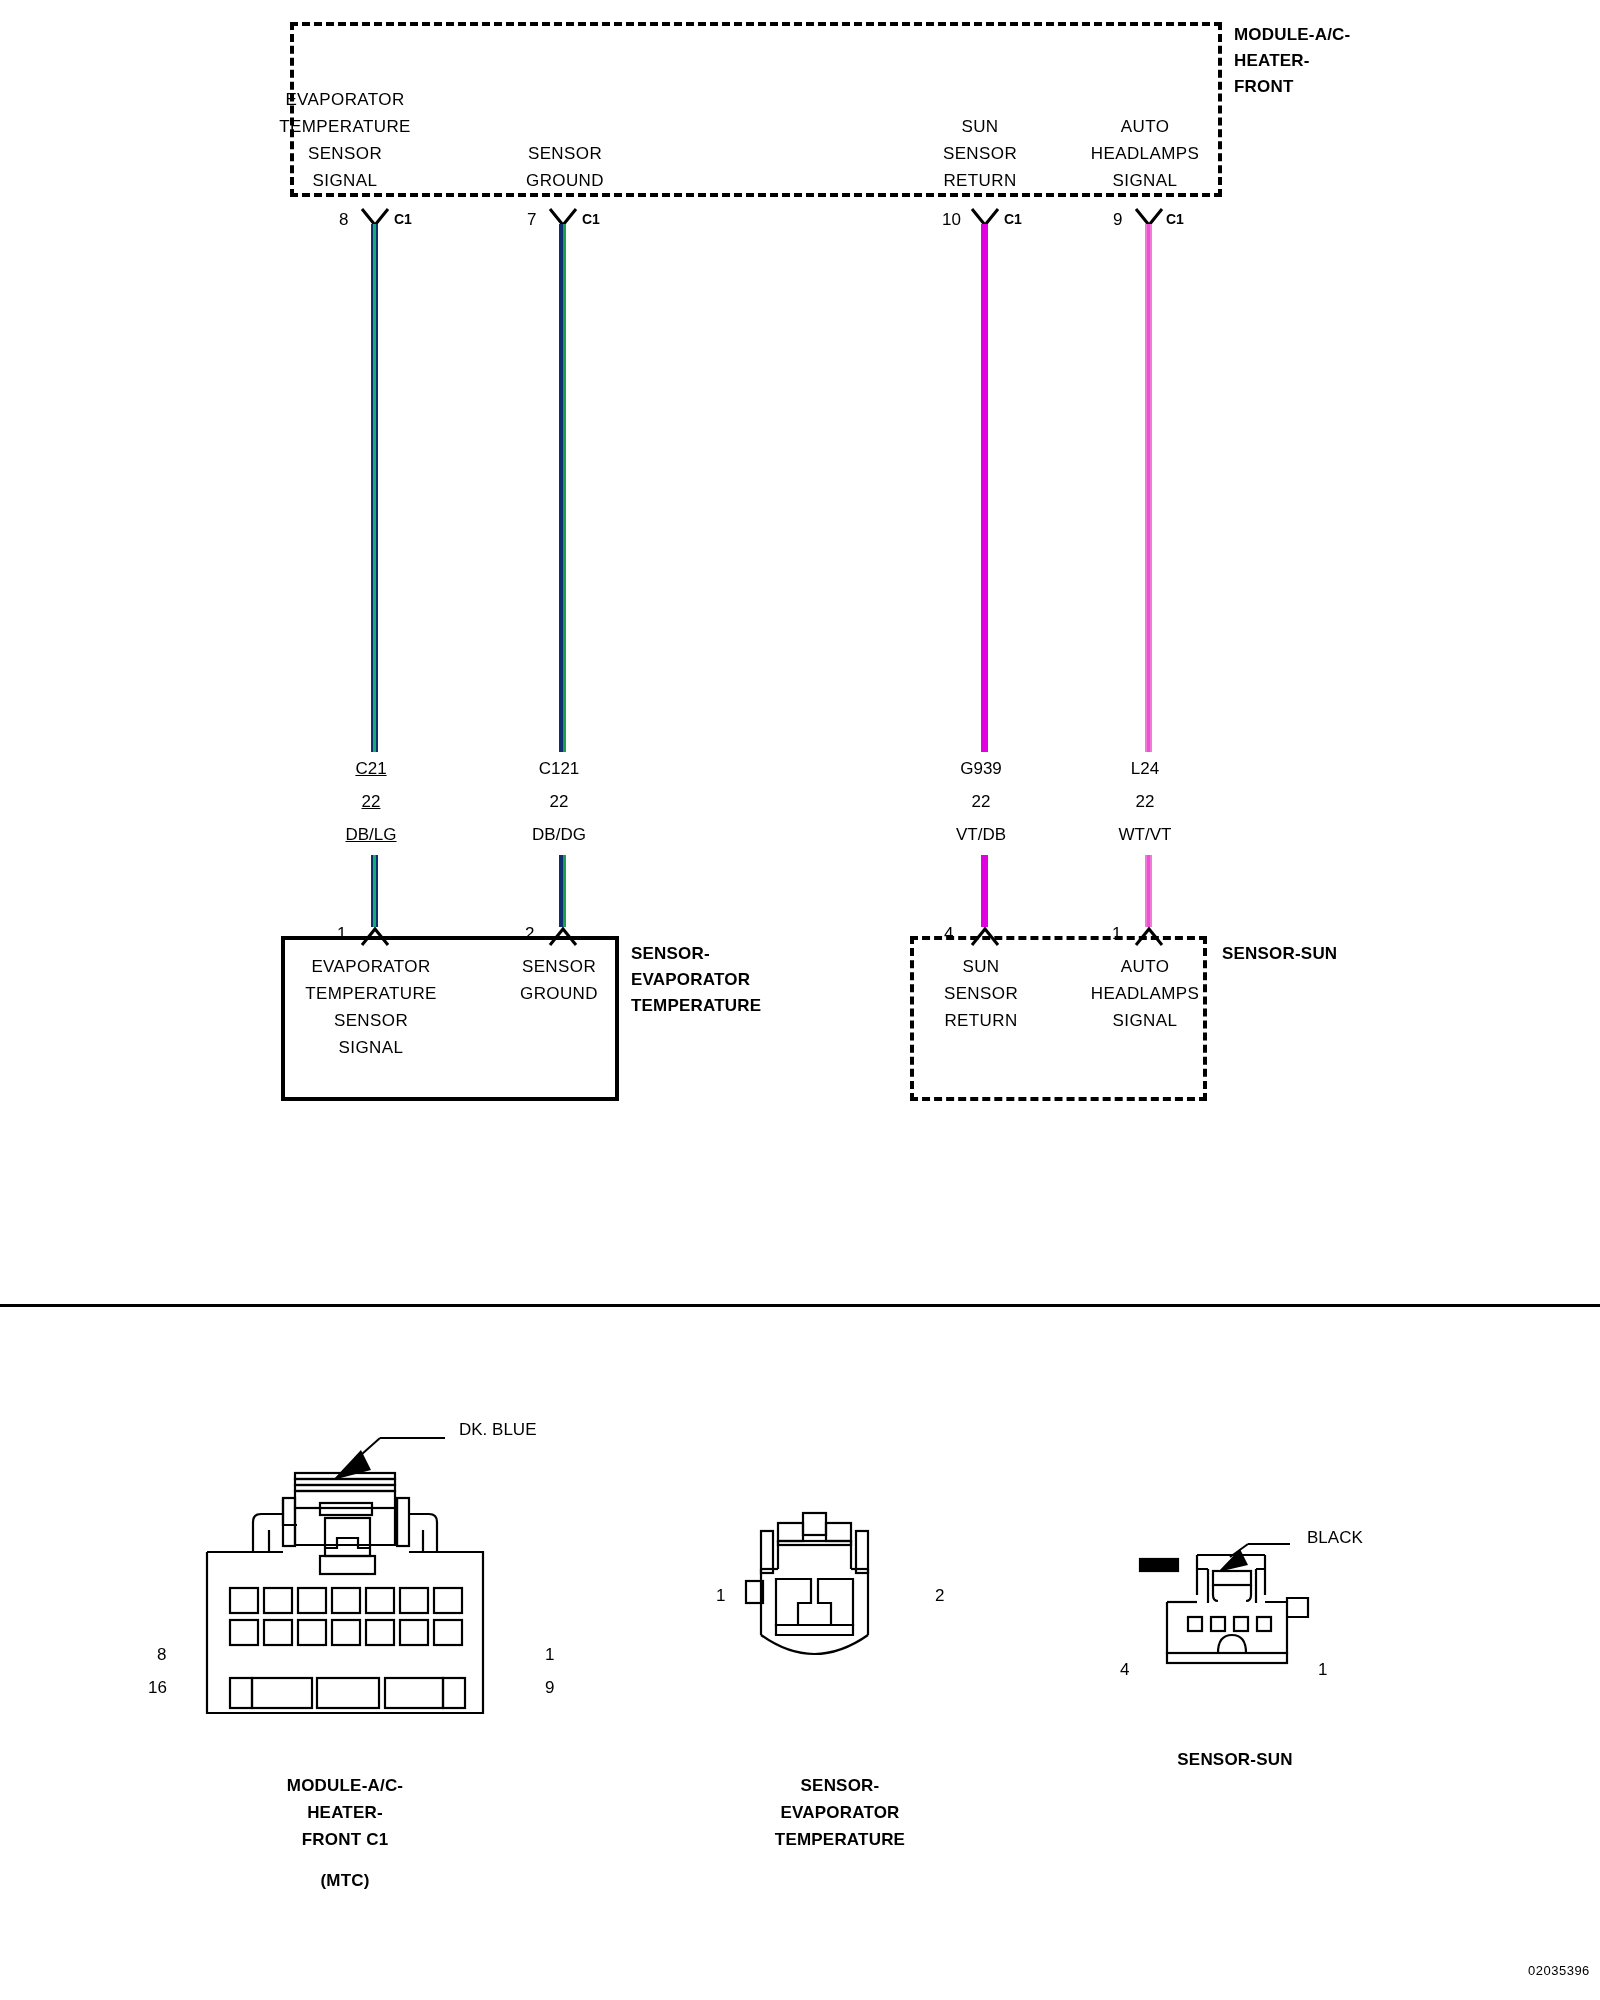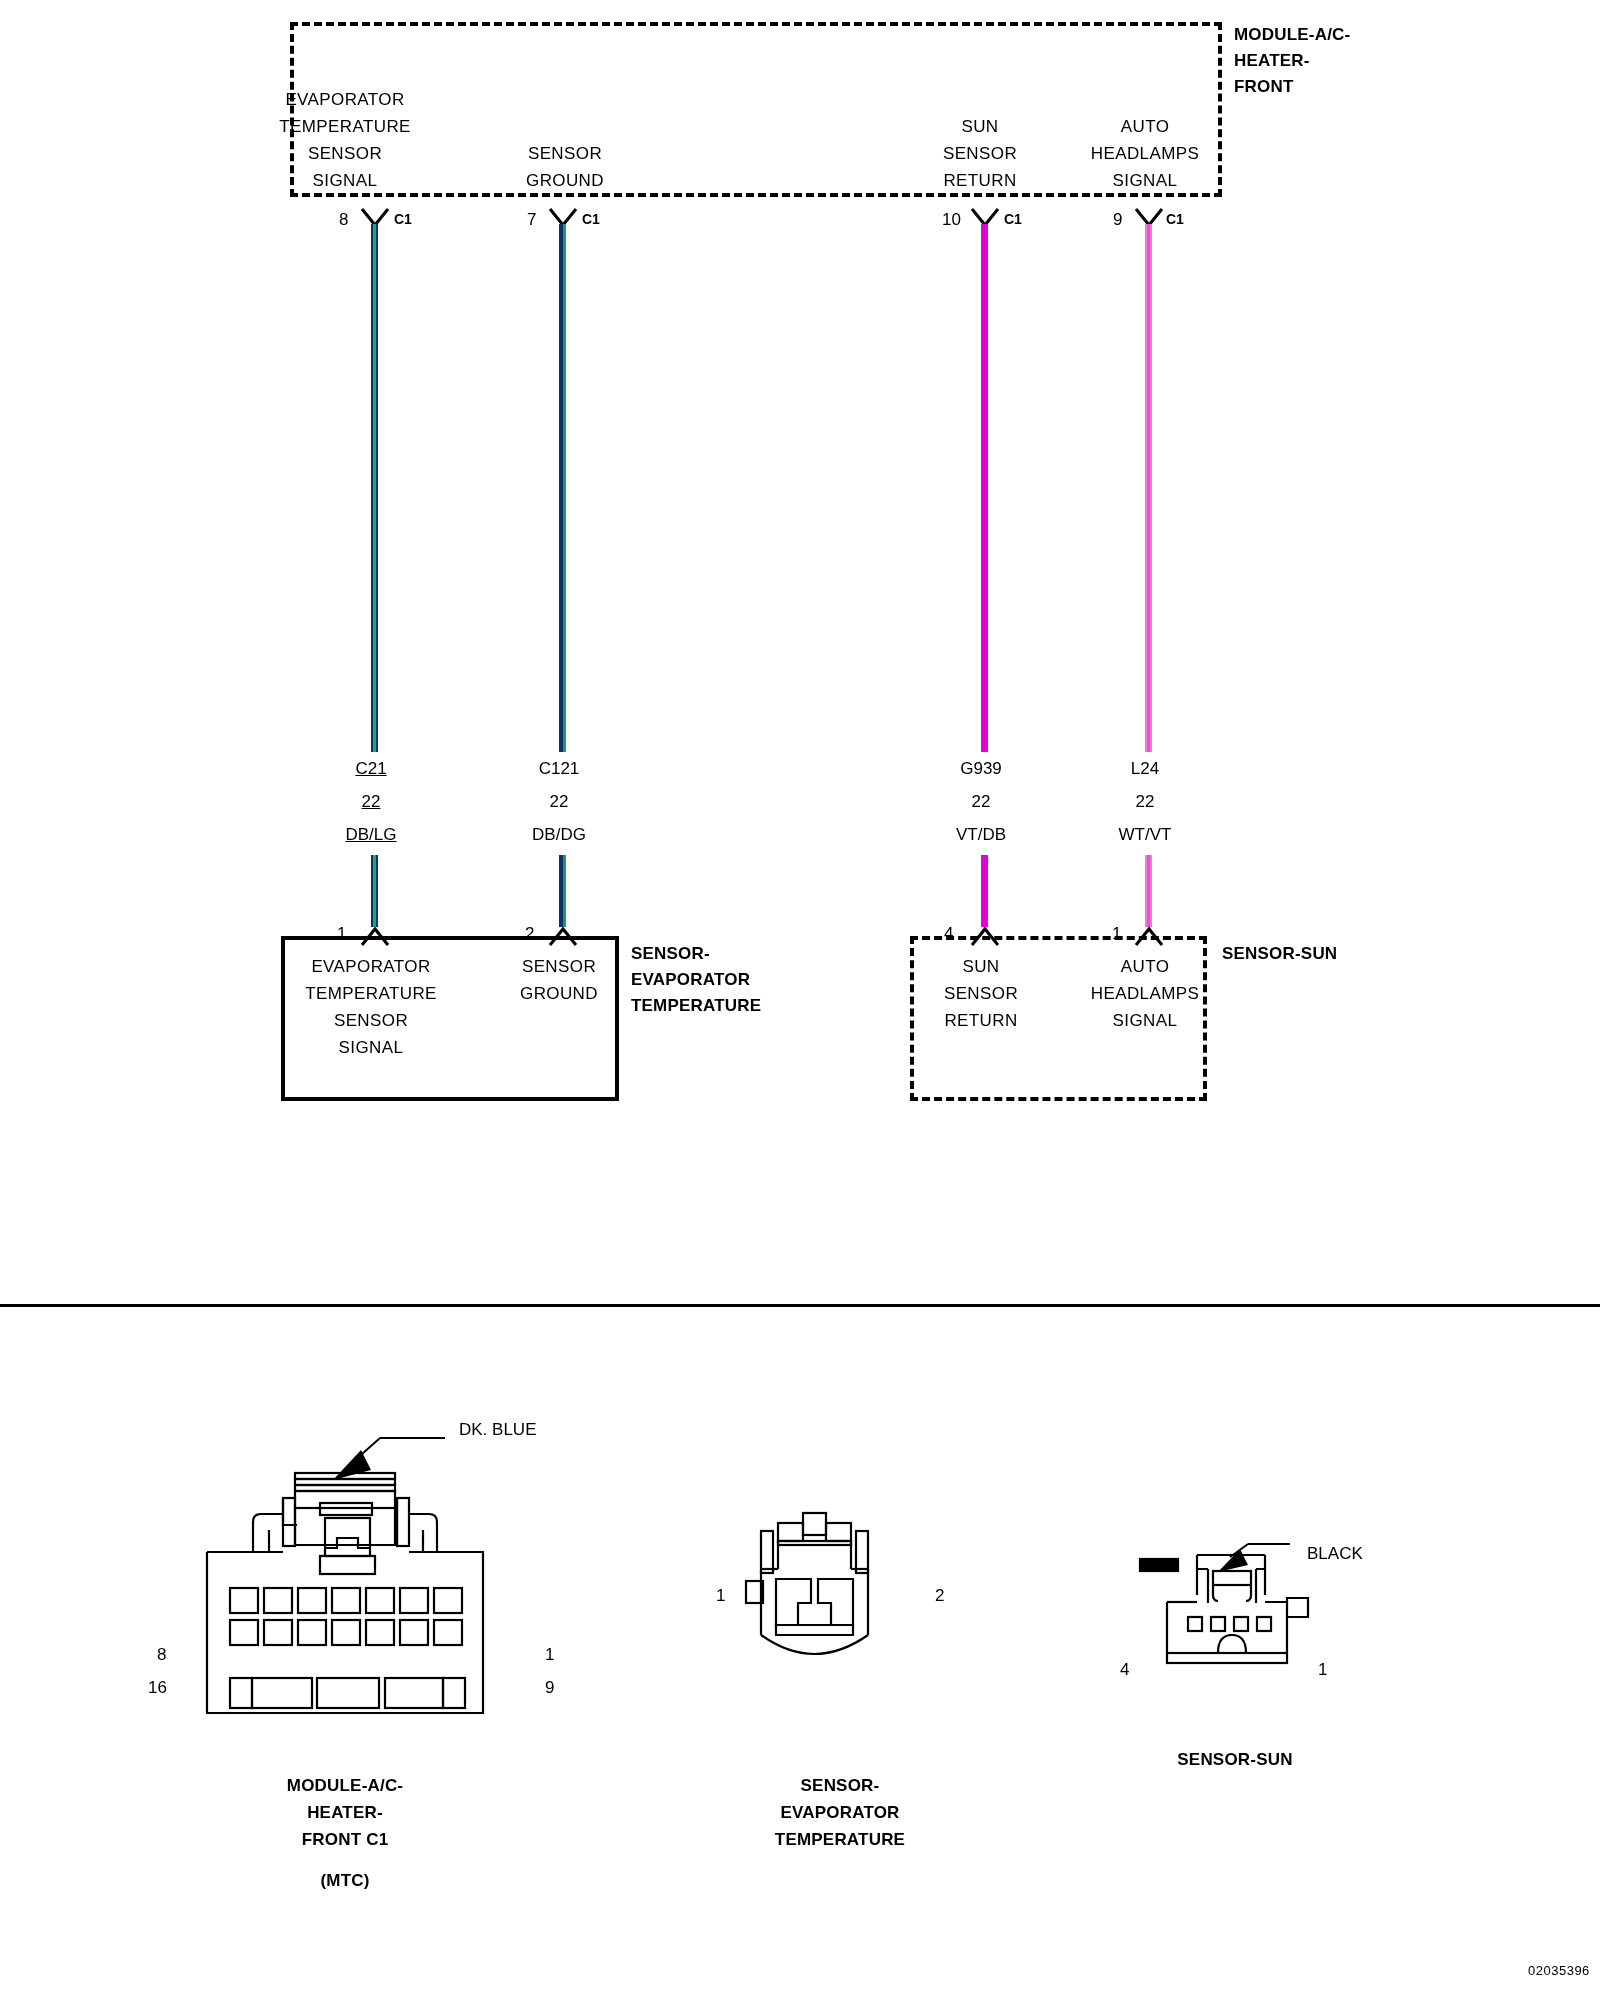--- a/index.html
+++ b/index.html
@@ -291,20 +291,20 @@
     <path d="M78,158 q0,-18 14,-18 q14,0 14,18"></path>
     <rect x="27" y="158" width="120" height="10"></rect>
   </g>
 
   <g stroke="#000" stroke-width="2" fill="none">
     <path d="M108,49 L150,49"></path>
     <path d="M108,49 L90,62"></path>
   </g>
   <polygon points="78,77 100,54 108,70" fill="#000"></polygon>
 </svg>
-<div class="abs pin" style="left:1307px;top:1528px;margin-top:16px;">BLACK</div>
+<div class="abs pin" style="left:1307px;top:1528px;">BLACK</div>
 <div class="abs pin" style="left:1120px;top:1660px;">4</div>
 <div class="abs pin" style="left:1318px;top:1660px;">1</div>
 <div class="abs lbl-b" style="left:1125px;top:1746px;width:220px;text-align:center;line-height:27px;">
   <div>SENSOR-SUN</div>
 </div>
 
 <div class="abs pnum" style="left:1528px;top:1963px;">02035396</div>
 
 </body></html>

